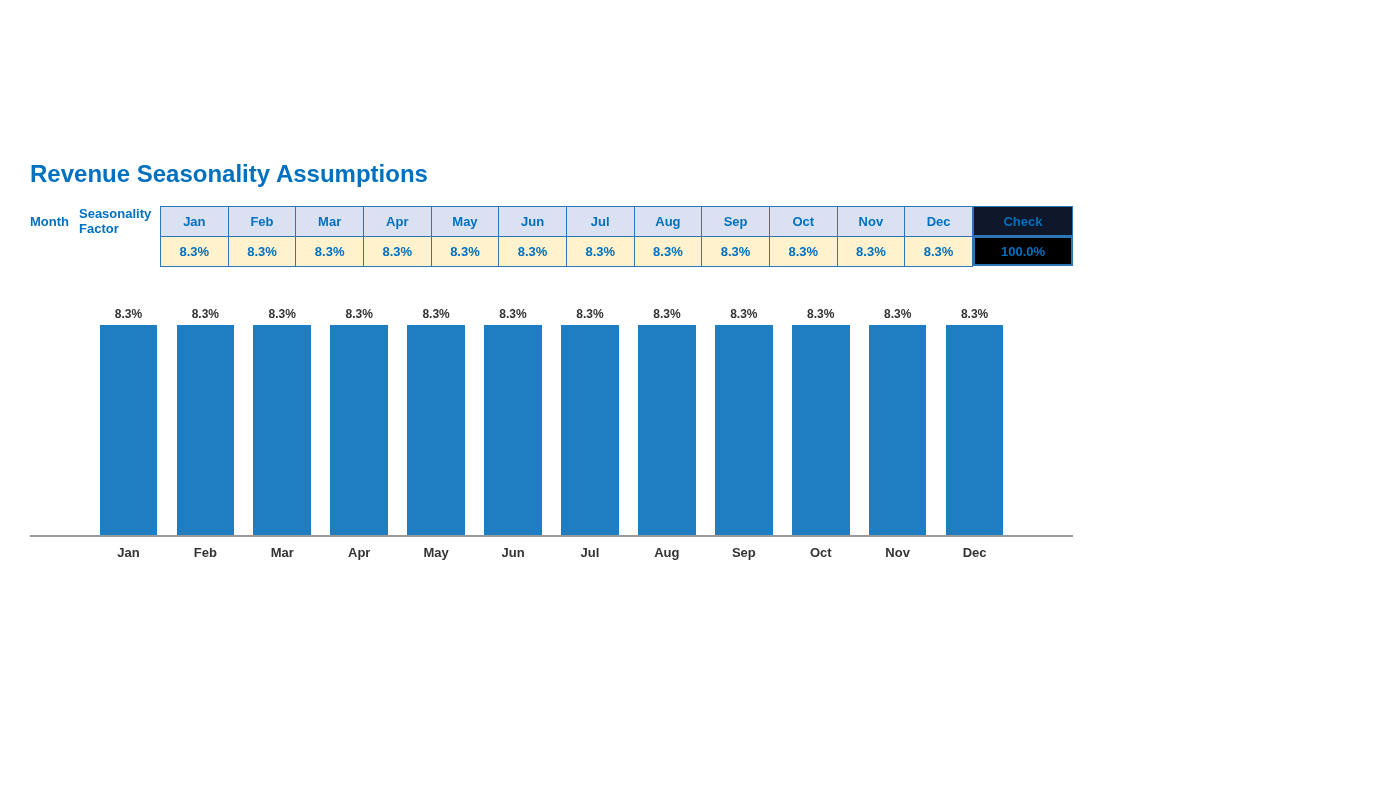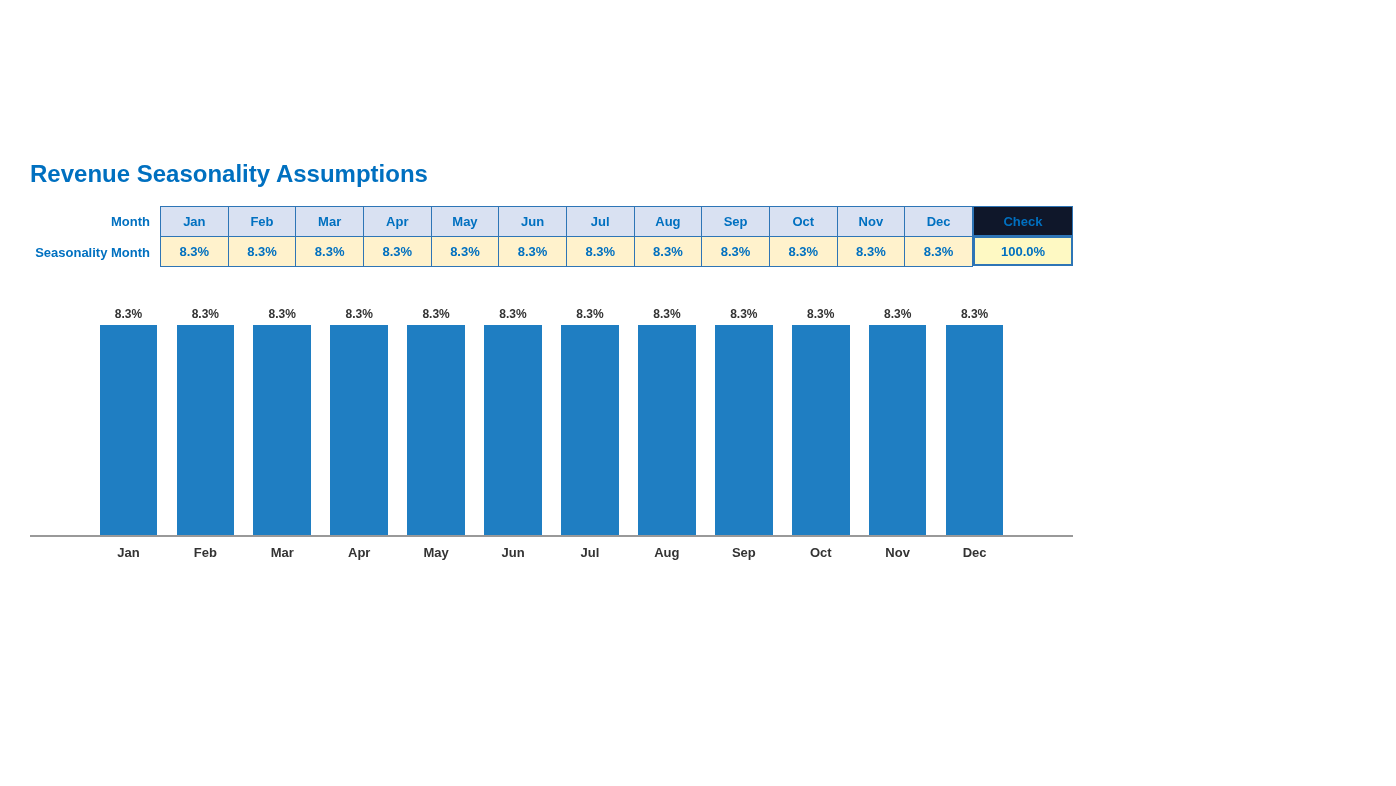--- a/index.html
+++ b/index.html
@@ -79,21 +79,21 @@
 
     
     .full-table {
       display: flex;
       align-items: stretch;
       width: 100%;
     }
 
     .label-section {
       display: flex;
-      flex-direction: column;
+      flex-direction: row;
       justify-content: space-between;
       width: 130px;
       min-width: 130px;
     }
 
     .label-row {
       display: flex;
       align-items: center;
       justify-content: flex-end;
       padding-right: 10px;
@@ -126,21 +126,21 @@
 
     .check-value-cell {
       height: 30px;
       display: flex;
       align-items: center;
       justify-content: center;
       color: #0070C0;
       font-weight: bold;
       font-size: 13px;
       border: 2px solid #2E75B6;
-      background: #fef9c3;
+      background: #000000;
     }
 
     table.inner-table {
       border-collapse: collapse;
       width: 100%;
     }
 
     table.inner-table th {
       border: 1.5px solid #2E75B6;
       background: #D9E1F2;
@@ -167,21 +167,21 @@
 <body>
 
 <div class="page-container">
 
   <div class="title">Revenue Seasonality Assumptions</div>
 
   <div class="full-table">
 
     <div class="label-section">
       <div class="label-row">Month</div>
-      <div class="label-row">Seasonality Month</div>
+      <div class="label-row">Seasonality Factor</div>
     </div>
 
     <div class="main-table-section">
       <table class="inner-table">
         <thead>
           <tr id="header-row">
               <th>Jan</th>
               <th>Feb</th>
               <th>Mar</th>
               <th>Apr</th>

